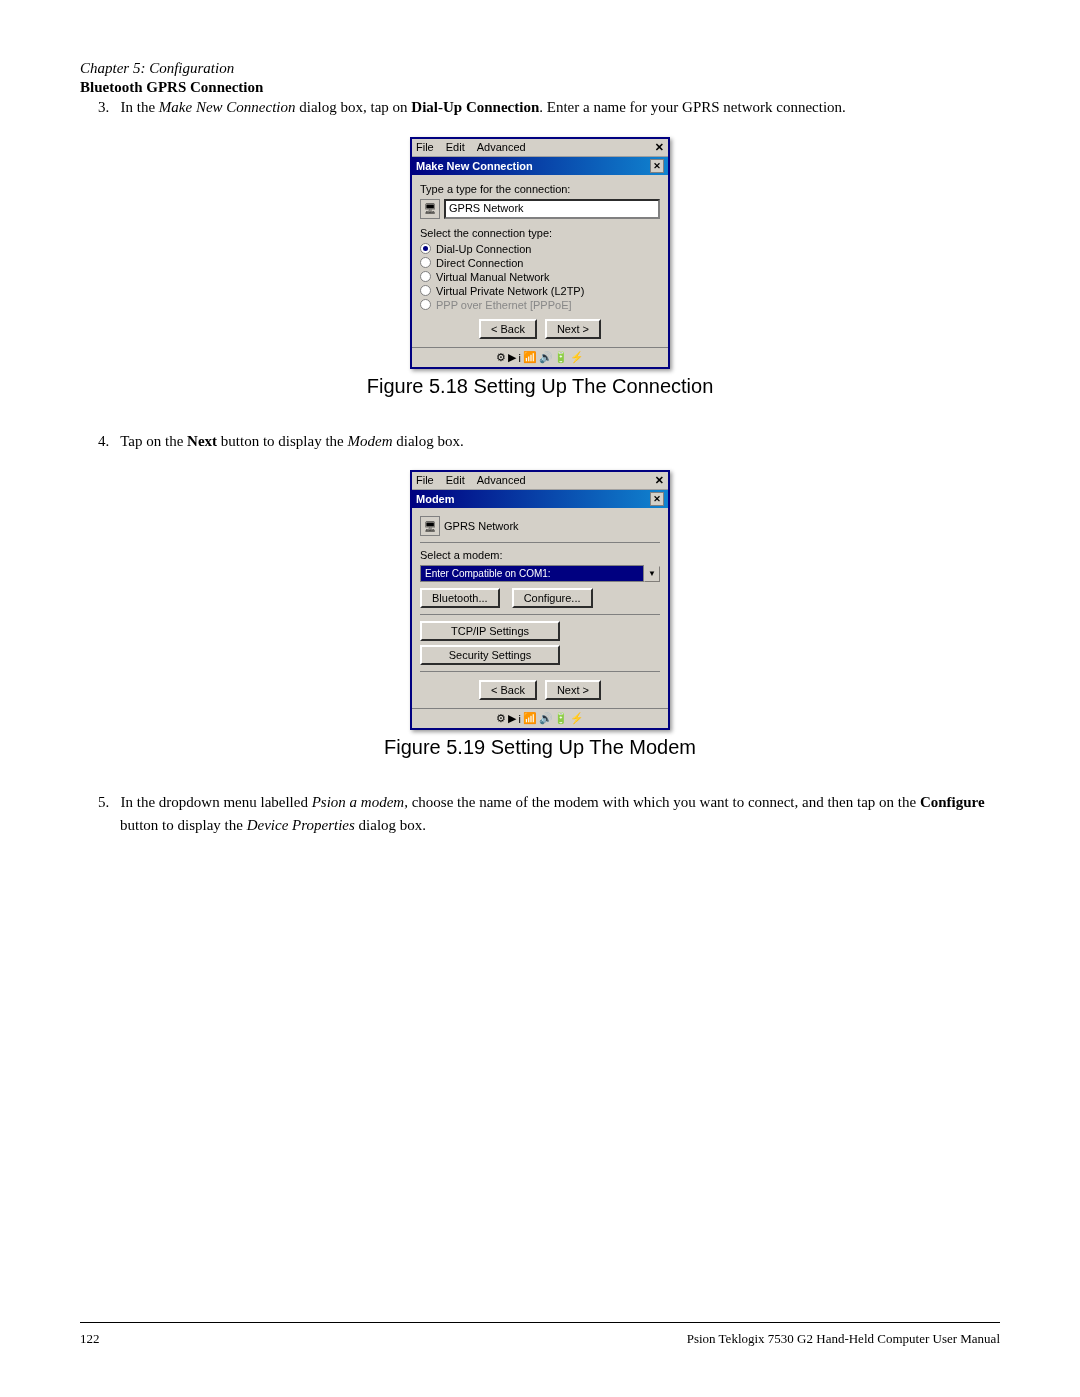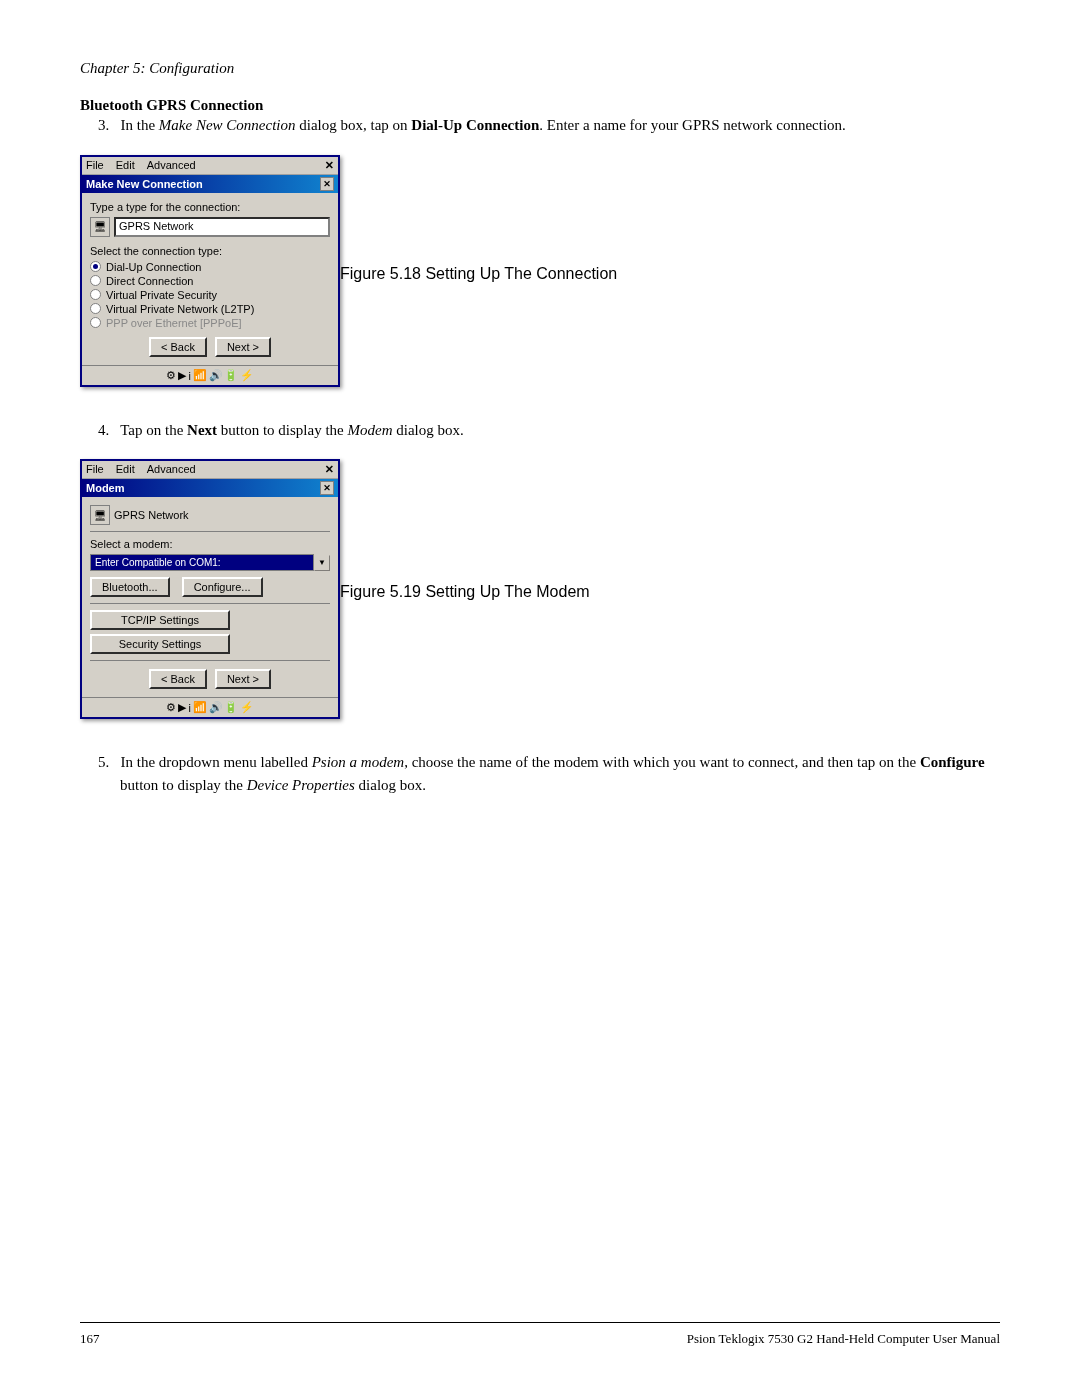--- a/index.html
+++ b/index.html
@@ -7,21 +7,21 @@
       background: #ffffff;
       font-family: 'Times New Roman', Times, serif;
       width: 1080px;
       min-height: 1397px;
       padding: 60px 80px;
       color: #000;
     }
 
     .chapter-header {
       font-size: 15px;
-      margin-bottom: 20px;
+      margin-bottom: 2px;
       font-style: italic;
     }
     .chapter-subheader {
       font-size: 15px;
       font-weight: bold;
     }
 
     .step-block {
       margin-bottom: 32px;
     }
@@ -32,27 +32,27 @@
       margin-bottom: 18px;
       padding-left: 40px;
       text-indent: -22px;
     }
     .step-text .step-num {
       font-size: 15px;
     }
 
     .figure-container {
       display: flex;
-      flex-direction: row;
+      flex-direction: column;
       align-items: center;
       margin: 16px 0 8px 0;
     }
 
     .figure-caption {
-      font-size: 16px;
+      font-size: 20px;
       text-align: left;
       margin-top: 6px;
       font-family: Arial, sans-serif;
     }
 
     
     .win-dialog {
       border: 2px solid #000080;
       background: #d4d0c8;
       width: 260px;
@@ -293,21 +293,21 @@
           <div class="win-radio-item">
             <div class="win-radio checked"></div>
             <span>Dial-Up Connection</span>
           </div>
           <div class="win-radio-item">
             <div class="win-radio"></div>
             <span>Direct Connection</span>
           </div>
           <div class="win-radio-item">
             <div class="win-radio"></div>
-            <span>Virtual Private Security</span>
+            <span>Virtual Manual Network</span>
           </div>
           <div class="win-radio-item">
             <div class="win-radio"></div>
             <span>Virtual Private Network (L2TP)</span>
           </div>
           <div class="win-radio-item">
             <div class="win-radio"></div>
             <span style="color:#888;">PPP over Ethernet [PPPoE]</span>
           </div>
         </div>
@@ -400,15 +400,15 @@
 </div>
 
 <div class="step-block">
   <p class="step-text">
     <span class="step-num">5.</span>&nbsp;&nbsp;
     In the dropdown menu labelled <span class="italic">Psion a modem</span>, choose the name of the modem with which you want to connect, and then tap on the <span class="bold">Configure</span> button to display the <span class="italic">Device Properties</span> dialog box.
   </p>
 </div>
 
 <div class="page-footer">
-  <span>167</span>
+  <span>122</span>
   <span>Psion Teklogix 7530 G2 Hand-Held Computer User Manual</span>
 </div>
 
 </body></html>

